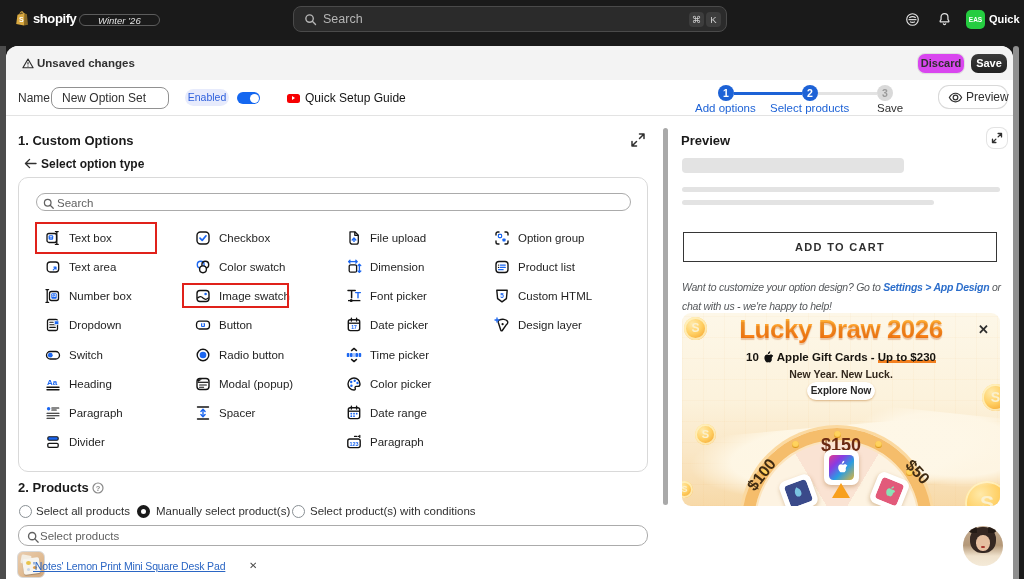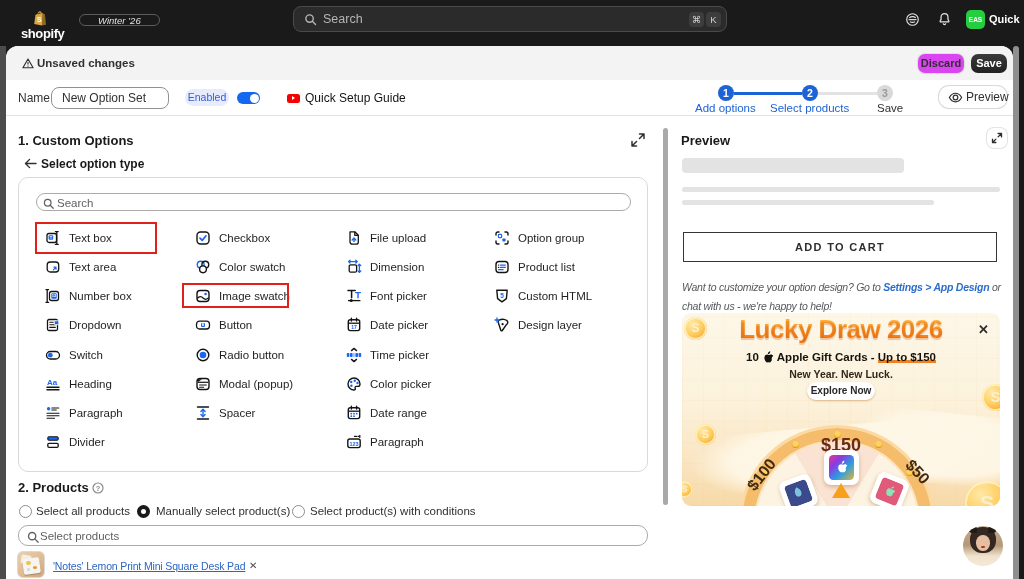--- a/index.html
+++ b/index.html
@@ -1,21 +1,21 @@
 <!DOCTYPE html>
 <html><head>
 <meta charset="utf-8">
 <style>
 * { margin:0; padding:0; box-sizing:border-box; }
 html,body { width:1024px; height:579px; overflow:hidden; background:#1a1a1a;
   font-family:"Liberation Sans", sans-serif; }
 
 
 #topbar { position:absolute; left:0; top:0; width:1024px; height:47px; background:#1a1a1a; }
-#logo { position:absolute; left:16px; top:11px; display:flex; align-items:center;flex-direction:column; }
+#logo { position:absolute; left:16px; top:11px; display:flex; align-items:center; }
 #logo .word { color:#fff; font-weight:bold; font-size:13px; letter-spacing:-0.4px; margin-left:5px; }
 #winter { position:absolute; left:79px; top:13.5px; height:12.5px; line-height:11.5px; padding:0 18px;
   border:1px solid #5c5c5c; border-radius:8px; color:#e3e3e3; font-style:italic; font-size:9.5px; }
 #tsearch { position:absolute; left:293px; top:6px; width:434px; height:26px; background:#2b2b2b;
   border:1px solid #4a4a4a; border-radius:8px; display:flex; align-items:center; }
 #tsearch .ph { color:#b5b5b5; font-size:12.5px; margin-left:6px; }
 .kbd { position:absolute; top:5px; width:15px; height:15px; background:#3d3d3d; border-radius:4px;
   color:#cfcfcf; font-size:9.5px; text-align:center; line-height:15px; }
 #easbadge { position:absolute; left:966px; top:10px; width:19px; height:19px; background:#25cd40;
   border-radius:5px; color:#fff; font-size:6.5px; font-weight:bold; text-align:center; line-height:19px; }
@@ -81,21 +81,21 @@
 .radio.sel { border:4px solid #1a1a1a; }
 .radiolbl { position:absolute; top:389px; font-size:11.5px; color:#303030; }
 #prodsearch { position:absolute; left:12px; top:409px; width:630px; height:21px; border:1px solid #ababab; border-radius:10px; }
 #prodsearch span { position:absolute; left:21px; top:3.5px; font-size:11.5px; color:#616161; }
 #prodchip { position:absolute; left:11px; top:435px; }
 #thumb { position:absolute; left:0; top:0; width:28px; height:27px; border-radius:6px; border:1px solid #d9d9d9;
   background:linear-gradient(140deg,#e9cdb0 0%,#e0bb92 55%,#d2a87e 100%); overflow:hidden; }
 #thumb .pad { position:absolute; left:5px; top:6px; width:17px; height:16px; background:#f7f4ee; border-radius:2px;
   transform:rotate(-8deg); box-shadow:0 1px 1px rgba(0,0,0,.25); }
 #thumb .lem { position:absolute; left:8px; top:9px; width:5px; height:4px; background:#e8c34a; border-radius:50%; }
-#prodlink { position:absolute; left:36px; top:9px; letter-spacing:-0.15px; font-size:10.5px; color:#2b66c4; text-decoration:underline; white-space:nowrap; }
+#prodlink { position:absolute; left:16px; top:9px; letter-spacing:-0.15px; font-size:10.5px; color:#2b66c4; text-decoration:underline; white-space:nowrap; }
 #prodx { position:absolute; left:232px; top:9px; font-size:10px; color:#4a4a4a; }
 
 
 #lscroll { position:absolute; left:657px; top:82px; width:5px; height:377px; background:#a9a9a9; border-radius:3px; }
 
 
 #rpanel { position:absolute; left:666px; top:70px; width:341px; height:463px; background:#fff; }
 #rp-title { position:absolute; left:9px; top:17px; font-size:13px; font-weight:bold; color:#1a1a1a; }
 #rp-expand { position:absolute; left:315px; top:12px; width:20px; height:20px; border-radius:7px;
   box-shadow:0 0 0 1px #e3e3e3; }
@@ -515,21 +515,21 @@
     </div>
     <div class="skel" style="left:10px;top:42px;width:222px;height:15px;border-radius:4px;"></div>
     <div class="skel" style="left:10px;top:71px;width:318px;height:5px;border-radius:3px;"></div>
     <div class="skel" style="left:10px;top:84px;width:252px;height:5px;border-radius:3px;"></div>
     <div id="atc">ADD TO CART</div>
     <div id="hint">Want to customize your option design? Go to <b>Settings &gt; App Design</b> or chat with us - we're happy to help!</div>
     <div id="banner">
       <div id="btitle">Lucky Draw 2026</div>
       <div id="bsub">10 <svg width="12" height="13" viewBox="0 0 12 13" style="vertical-align:-2px">
             <path d="M8.2 1.2 C7.6 1.3 6.9 1.7 6.5 2.2 C6.1 2.7 5.8 3.4 5.9 4.1 C6.6 4.1 7.3 3.7 7.7 3.2 C8.1 2.7 8.4 2 8.2 1.2 Z M9.9 10 C9.5 10.9 9 11.8 8.3 12.2 C7.6 12.6 7.3 12.2 6.5 12.2 C5.7 12.2 5.3 12.6 4.6 12.2 C3 11.2 1.9 8.5 2.6 6.5 C3 5.3 4 4.5 5.1 4.5 C5.9 4.5 6.4 5 7 5 C7.6 5 8 4.5 9 4.5 C9.9 4.5 10.7 5.1 11.2 5.9 C9.3 7 9.6 9.4 9.9 10 Z" fill="#111"></path>
-          </svg> Apple Gift Cards - <span class="u">Up to $150</span></div>
+          </svg> Apple Gift Cards - <span class="u">Up to $230</span></div>
       <div id="bny">New Year. New Luck.</div>
       <div id="bexplore">Explore Now</div>
       <div id="bclose">✕</div>
       <div class="coin" style="left:2px;top:4px;width:23px;height:23px;font-size:12px;line-height:23px;">S</div>
       <div class="coin" style="left:13px;top:111px;width:21px;height:21px;font-size:11px;line-height:21px;">S</div>
       <div class="coin" style="left:-6px;top:168px;width:17px;height:17px;font-size:9px;line-height:17px;">S</div>
       <div class="coin" style="left:300px;top:71px;width:27px;height:27px;font-size:14px;line-height:27px;">S</div>
       <div class="coin" style="left:283px;top:168px;width:44px;height:44px;font-size:21px;line-height:44px;">S</div>
       <div style="position:absolute;left:-24px;top:112px;width:380px;height:95px;
     background:radial-gradient(55% 62% at 50% 30%, rgba(254,247,230,0.95) 0 55%, rgba(254,247,230,0) 75%);

